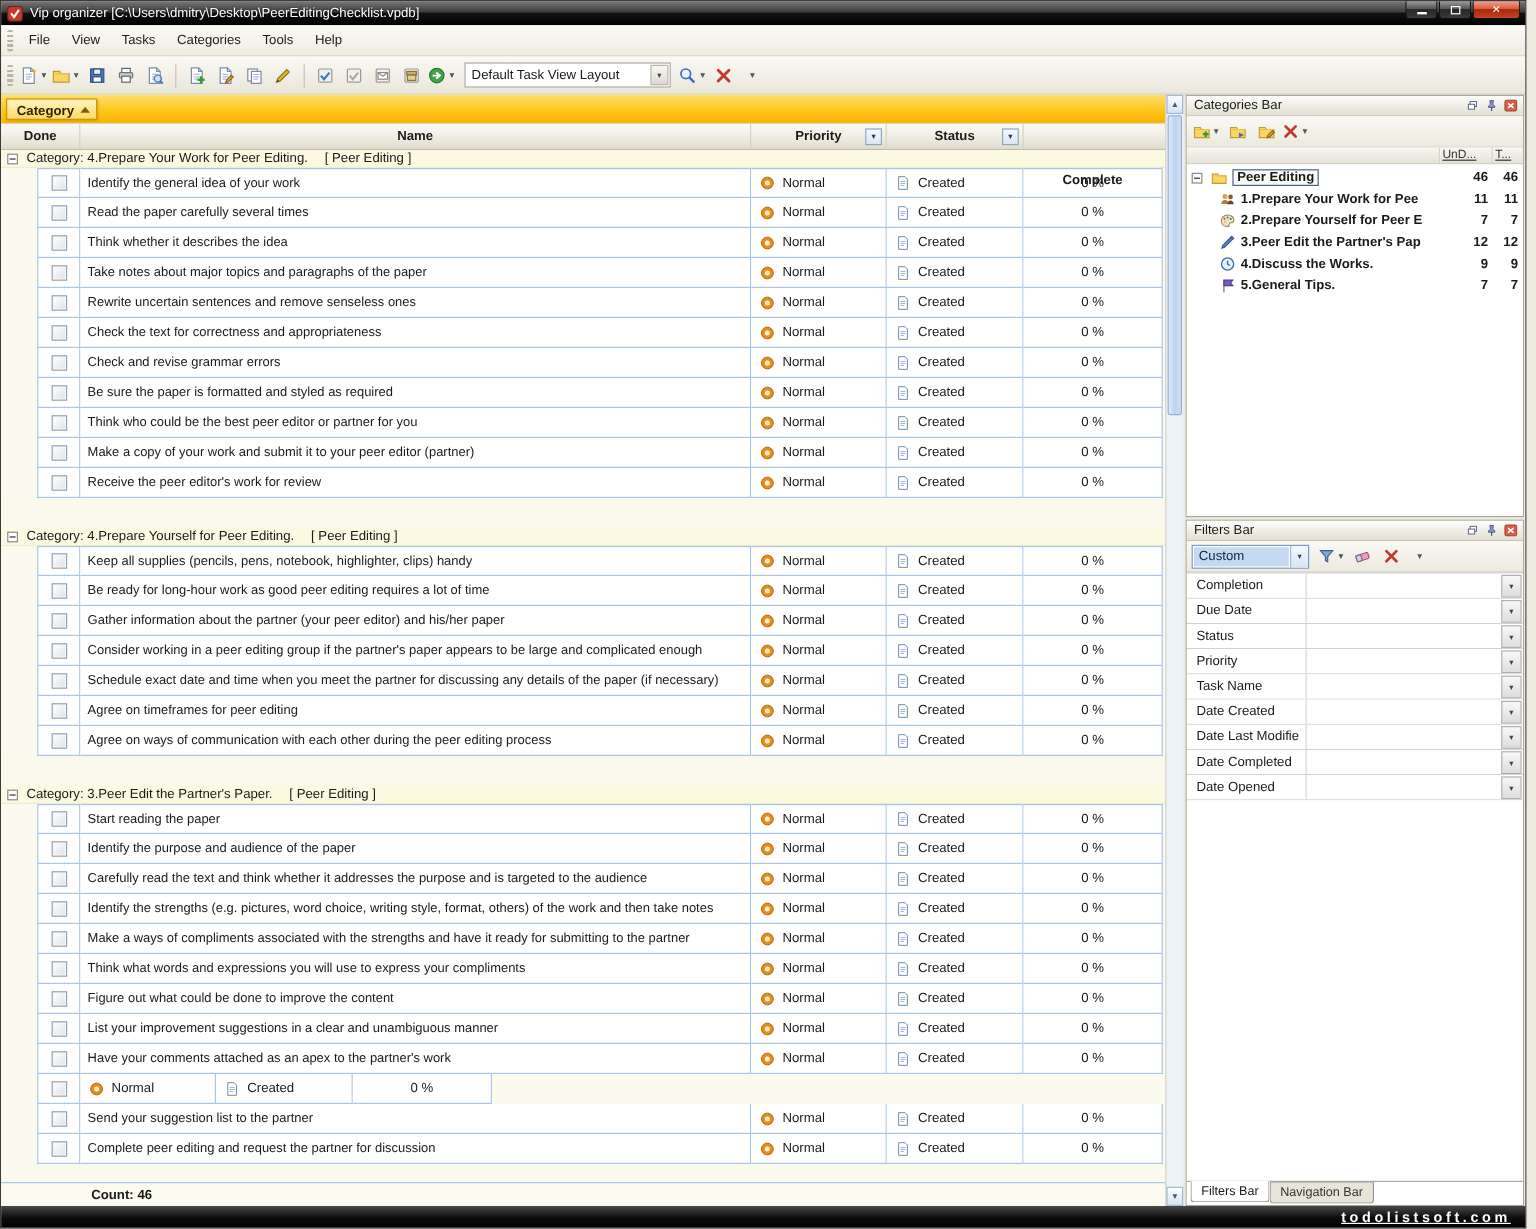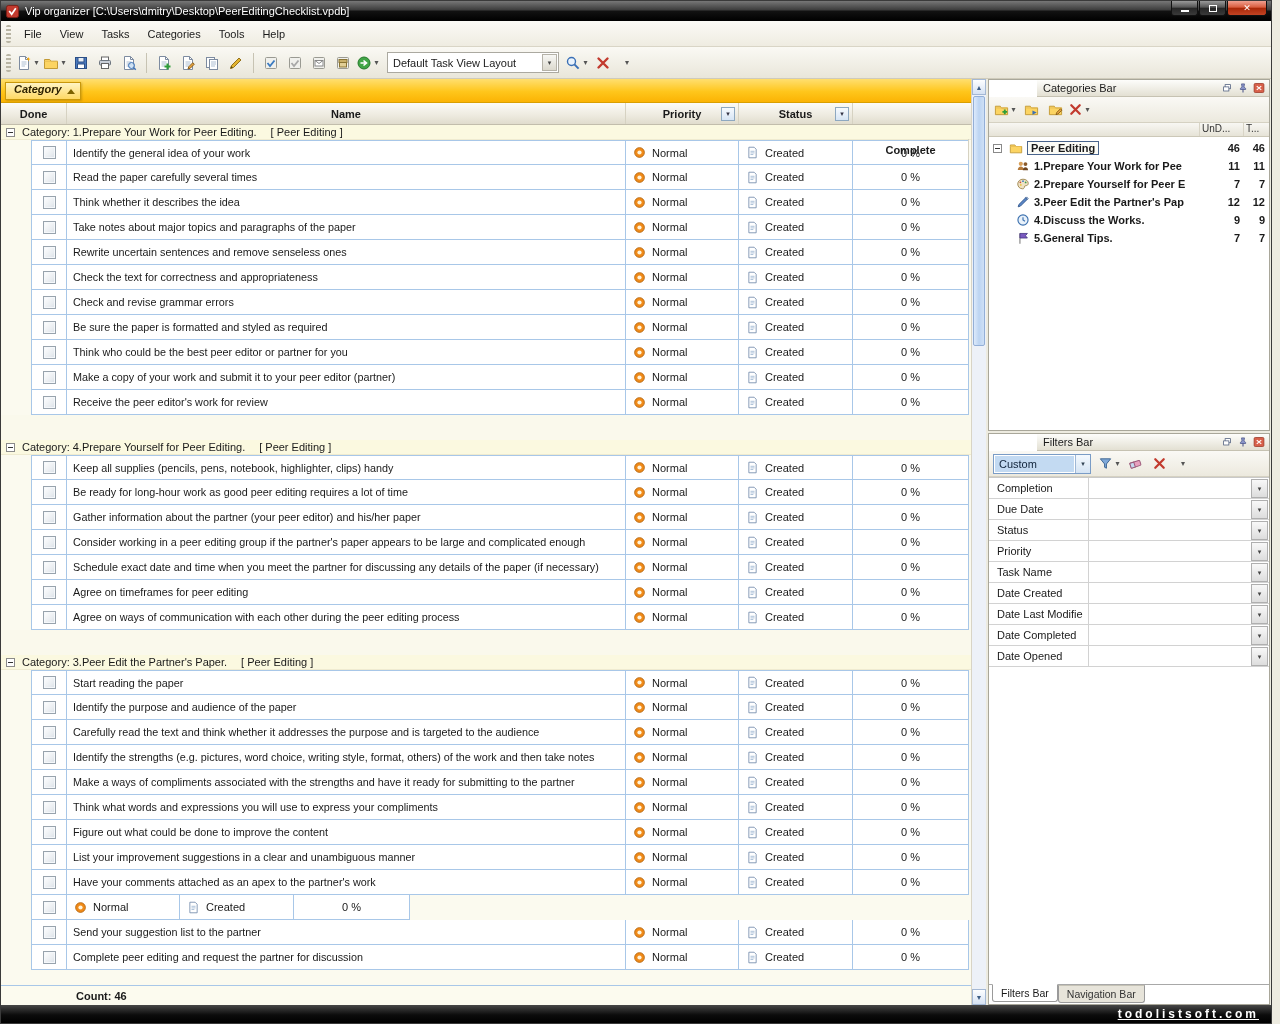--- a/index.html
+++ b/index.html
@@ -31,21 +31,21 @@
   .tb-combo .cval{flex:1;white-space:nowrap;overflow:hidden;}
   .tb-combo .carrow{width:15px;height:17px;margin-right:1px;border:1px solid #B5B2A8;background:linear-gradient(#F7F7F4,#DCD9CE);display:flex;align-items:center;justify-content:center;font-size:7px;color:#444;}
   .icon{display:inline-flex;align-items:center;justify-content:center;}
   .icon svg{display:block;}
 
   
   .workspace{flex:1;display:flex;min-height:0;background:#EDEBE0;}
   .main{width:970px;flex:0 0 970px;display:flex;flex-direction:column;background:#FBFAEF;min-height:0;}
 
   .groupband{height:24px;flex:0 0 24px;background:linear-gradient(#FFDF70,#FFC61B 55%,#FBB303);border-bottom:1px solid #D99F00;display:flex;align-items:center;padding:0 4px;}
-  .groupchip{height:18px;background:linear-gradient(#FFF4C4,#FFD964);border:1px solid #C9980B;box-shadow:1px 1px 2px rgba(120,90,0,.35);display:flex;align-items:flex-start;padding:0 18px 0 8px;font-weight:bold;color:#2e2200;position:relative;font-style:italic;}
+  .groupchip{height:18px;background:linear-gradient(#FFF4C4,#FFD964);border:1px solid #C9980B;box-shadow:1px 1px 2px rgba(120,90,0,.35);display:flex;align-items:flex-end;padding:0 18px 0 8px;font-weight:bold;color:#2e2200;position:relative;}
   .groupchip .tri{position:absolute;right:5px;top:6px;width:0;height:0;border-left:4px solid transparent;border-right:4px solid transparent;border-bottom:5px solid #7d6100;}
 
   .colheader{height:22px;flex:0 0 22px;display:flex;background:linear-gradient(#FCFBF6,#EDEADF 60%,#E0DCCD);border-bottom:1px solid #C2BDAC;font-weight:bold;}
   .hc{display:flex;align-items:center;justify-content:center;position:relative;border-right:1px solid #D6D2C2;height:100%;}
   .w-done{width:66px;} .w-name{width:559px;} .w-pri{width:113px;} .w-status{width:114px;} .w-comp{width:116px;margin-top:36px;}
   .hdd{position:absolute;right:3px;top:4px;width:14px;height:14px;border:1px solid #8EA8C0;background:linear-gradient(#F6FAFE,#D7E5F4);display:flex;align-items:center;justify-content:center;font-size:7px;color:#334;font-weight:normal;}
 
   .listarea{flex:1;overflow:hidden;background:#FBFAEF;min-height:0;}
   .grouprow{height:15px;display:flex;align-items:center;background:#FBF9E0;border-bottom:1px solid #EFEBD0;padding-left:5px;}
   .collapse-box{width:9px;height:9px;border:1px solid #8a8a8a;background:#fff;position:relative;margin-right:7px;flex:0 0 9px;}
@@ -68,27 +68,27 @@
   
   .vscroll{width:15px;flex:0 0 15px;background:#EDF1F8;border-left:1px solid #D8D4C6;display:flex;flex-direction:column;}
   .sarrow{height:16px;flex:0 0 16px;border:1px solid #A4B8D4;background:linear-gradient(#FDFEFF,#D6E2F3);display:flex;align-items:center;justify-content:center;font-size:7px;color:#3D5E85;}
   .sthumb{height:250px;flex:0 0 250px;margin:1px;background:linear-gradient(90deg,#DDEAFB,#BCD4F2 50%,#CFE0F6);border:1px solid #93AFD7;border-radius:2px;}
   .strack{flex:1;}
 
   
   .rightpanel{flex:1;display:flex;flex-direction:column;padding:0 1px 0 2px;min-height:0;}
   .catsection{height:352px;flex:0 0 352px;display:flex;flex-direction:column;background:#fff;border:1px solid #A9A79A;}
   .filtersection{flex:1;margin-top:2px;display:flex;flex-direction:column;background:#fff;border:1px solid #A9A79A;min-height:0;}
-  .panel-header{height:17px;flex:0 0 17px;background:linear-gradient(#FDFDFB,#E3E0D3);border-bottom:1px solid #C6C2B2;display:flex;align-items:center;padding:0 3px 0 6px;margin-left:48px;}
+  .panel-header{height:17px;flex:0 0 17px;background:linear-gradient(#FDFDFB,#E3E0D3);border-bottom:1px solid #C6C2B2;display:flex;align-items:center;padding:0 3px 0 6px;}
   .ph-buttons{margin-left:auto;display:flex;gap:1px;}
   .phbtn{width:15px;height:14px;display:flex;align-items:center;justify-content:center;}
   .panel-toolbar{height:26px;flex:0 0 26px;display:flex;align-items:center;padding:0 4px;background:linear-gradient(#FAF9F5,#ECE9DE);border-bottom:1px solid #D5D1C2;}
 
   .tree-colhead{height:14px;flex:0 0 14px;display:flex;justify-content:flex-end;background:linear-gradient(#F8F7F3,#E6E3D7);border-bottom:1px solid #CCC8B8;font-size:10px;color:#333;}
-  .tch{border-left:1px solid #D8D4C6;display:flex;align-items:flex-start;padding-left:2px;}
+  .tch{border-left:1px solid #D8D4C6;display:flex;align-items:center;padding-left:2px;text-decoration:underline;}
   .tch-undone{width:44px;} .tch-total{width:26px;}
   .tree{flex:1;background:#fff;padding-top:2px;overflow:hidden;}
   .tree-row{height:18px;display:flex;align-items:center;font-weight:bold;padding-left:4px;}
   .tree-row.child{padding-left:27px;}
   .tree-row .icon{margin-right:4px;}
   .tlabel{white-space:nowrap;overflow:hidden;}
   .tlabel.sel{border:1px solid #49648C;background:#FCFCF6;padding:0 3px;}
   .nums{margin-left:auto;display:flex;flex:0 0 70px;}
   .num-undone{width:44px;text-align:right;padding-right:3px;}
   .num-total{width:26px;text-align:right;padding-right:4px;}
@@ -329,21 +329,21 @@
             <span>Status</span>
             <span class="hdd">▾</span>
           </span>
         <span class="hc w-comp">
             <span>Complete</span>
           </span>
       </div>
       <div class="listarea" id="listarea">
           <div class="grouprow">
             <span class="collapse-box"></span>
-            <span class="grouptext">Category: 1.Prepare Your Work for Peer Editing.</span>
+            <span class="grouptext">Category: 4.Prepare Your Work for Peer Editing.</span>
             <span class="grouptag">[ Peer Editing ]</span>
           </div>
           <div class="trow first">
             <span class="t-indent"></span>
             <span class="cell c-done">
               <span class="checkbox"></span>
             </span>
             <span class="cell c-name">Identify the general idea of your work</span>
             <span class="cell c-pri">
               <span class="icon">

